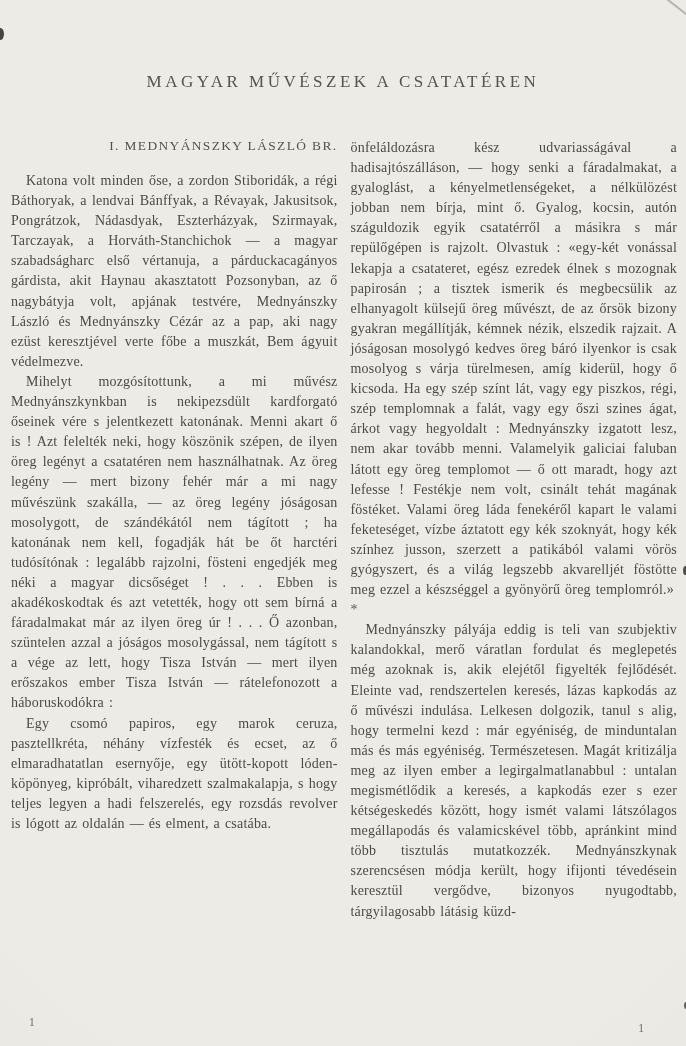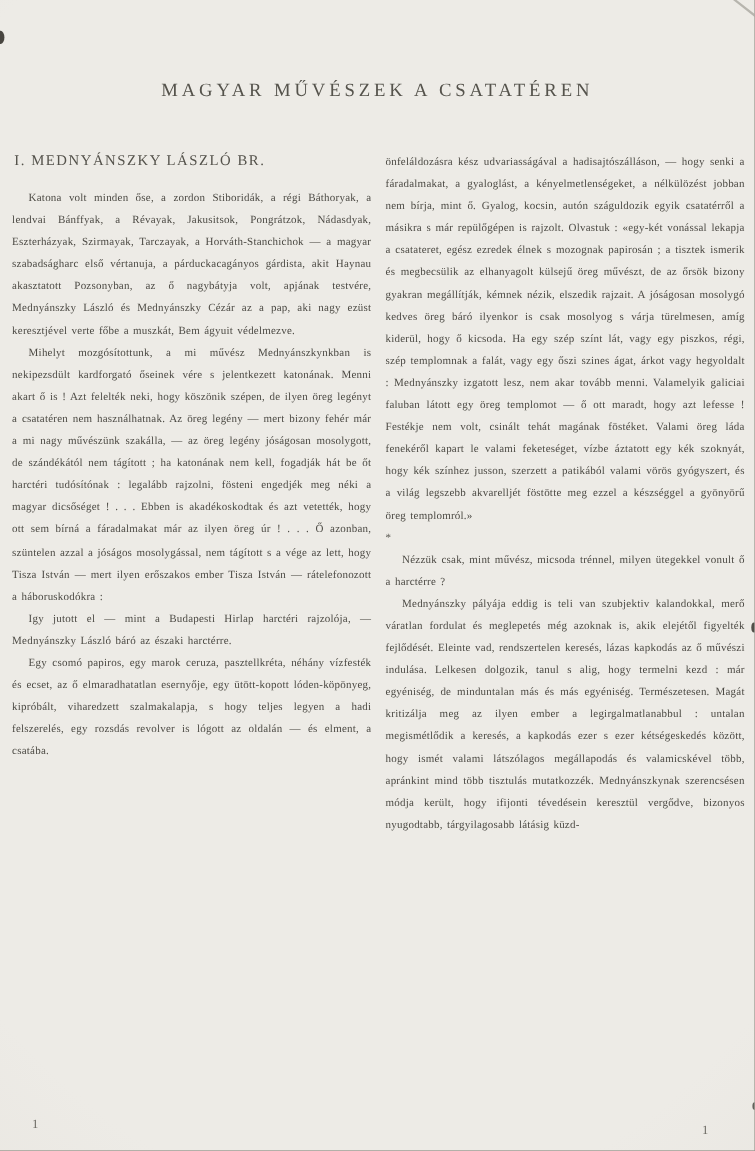--- a/index.html
+++ b/index.html
@@ -28,24 +28,25 @@
     padding: 0 9px 0 11px;
     margin-top: 46px;
   }
   .col { width: 330px; }
   .section-heading {
     margin: 0 0 17px 2px;
     font-size: 13.4px;
     font-weight: 500;
     letter-spacing: 1.4px;
     color: #54524b;
+    text-align: right;
   }
   .col p {
     margin: 0;
-    font-size: 10px;
+    font-size: 14px;
     line-height: 20.1px;
     text-align: justify;
     word-spacing: 1.2px;
     letter-spacing: 0.2px;
   }
   .col p.indent { text-indent: 15px; }
   .star-divider {
     text-align: center;
     font-size: 13px;
     line-height: 19px;
@@ -77,29 +78,27 @@
   <div class="artifact art-right-bottom"></div>
 
   <h1 class="page-title">MAGYAR MŰVÉSZEK A CSATATÉREN</h1>
 
   <div class="columns">
 
     <div class="col">
       <h2 class="section-heading">I. MEDNYÁNSZKY LÁSZLÓ BR.</h2>
       <p class="indent">Katona volt minden őse, a zordon Stiboridák, a régi Báthoryak, a lendvai Bánffyak, a Révayak, Jakusitsok, Pongrátzok, Nádasdyak, Eszterházyak, Szirmayak, Tarczayak, a Horváth-Stanchichok — a magyar szabadságharc első vértanuja, a párduckacagányos gárdista, akit Haynau akasztatott Pozsonyban, az ő nagybátyja volt, apjának testvére, Mednyánszky László és Mednyánszky Cézár az a pap, aki nagy ezüst keresztjével verte főbe a muszkát, Bem ágyuit védelmezve.</p>
       <p class="indent">Mihelyt mozgósítottunk, a mi művész Mednyánszkynkban is nekipezsdült kardforgató őseinek vére s jelentkezett katonának. Menni akart ő is ! Azt felelték neki, hogy köszönik szépen, de ilyen öreg legényt a csatatéren nem használhatnak. Az öreg legény — mert bizony fehér már a mi nagy művészünk szakálla, — az öreg legény jóságosan mosolygott, de szándékától nem tágított ; ha katonának nem kell, fogadják hát be őt harctéri tudósítónak : legalább rajzolni, fösteni engedjék meg néki a magyar dicsőséget ! . . . Ebben is akadékoskodtak és azt vetették, hogy ott sem bírná a fáradalmakat már az ilyen öreg úr ! . . . Ő azonban, szüntelen azzal a jóságos mosolygással, nem tágított s a vége az lett, hogy Tisza István — mert ilyen erőszakos ember Tisza István — rátelefonozott a háboruskodókra :</p>
-      <p class="indent">Igy jutott el — mint a Budapesti Hirlap harctéri rajzolója, — Mednyánszky László báró az északi harctérre.</p>
       <p class="indent">Egy csomó papiros, egy marok ceruza, pasztellkréta, néhány vízfesték és ecset, az ő elmaradhatatlan esernyője, egy ütött-kopott lóden-köpönyeg, kipróbált, viharedzett szalmakalapja, s hogy teljes legyen a hadi felszerelés, egy rozsdás revolver is lógott az oldalán — és elment, a csatába.</p>
 
     </div>
 
     <div class="col">
       <p>önfeláldozásra kész udvariasságával a hadisajtószálláson, — hogy senki a fáradalmakat, a gyaloglást, a kényelmetlenségeket, a nélkülözést jobban nem bírja, mint ő. Gyalog, kocsin, autón száguldozik egyik csatatérről a másikra s már repülőgépen is rajzolt. Olvastuk : «egy-két vonással lekapja a csatateret, egész ezredek élnek s mozognak papirosán ; a tisztek ismerik és megbecsülik az elhanyagolt külsejű öreg művészt, de az őrsök bizony gyakran megállítják, kémnek nézik, elszedik rajzait. A jóságosan mosolygó kedves öreg báró ilyenkor is csak mosolyog s várja türelmesen, amíg kiderül, hogy ő kicsoda. Ha egy szép színt lát, vagy egy piszkos, régi, szép templomnak a falát, vagy egy őszi szines ágat, árkot vagy hegyoldalt : Mednyánszky izgatott lesz, nem akar tovább menni. Valamelyik galiciai faluban látott egy öreg templomot — ő ott maradt, hogy azt lefesse ! Festékje nem volt, csinált tehát magának föstéket. Valami öreg láda fenekéről kapart le valami feketeséget, vízbe áztatott egy kék szoknyát, hogy kék színhez jusson, szerzett a patikából valami vörös gyógyszert, és a világ legszebb akvarelljét föstötte meg ezzel a készséggel a gyönyörű öreg templomról.»</p>
       <p class="star-divider">*</p>
-      <p class="indent">Nézzük csak, mint művész, micsoda trénnel, milyen ütegekkel vonult ő a harctérre ?</p>
       <p class="indent">Mednyánszky pályája eddig is teli van szubjektiv kalandokkal, merő váratlan fordulat és meglepetés még azoknak is, akik elejétől figyelték fejlődését. Eleinte vad, rendszertelen keresés, lázas kapkodás az ő művészi indulása. Lelkesen dolgozik, tanul s alig, hogy termelni kezd : már egyéniség, de minduntalan más és más egyéniség. Természetesen. Magát kritizálja meg az ilyen ember a legirgalmatlanabbul : untalan megismétlődik a keresés, a kapkodás ezer s ezer kétségeskedés között, hogy ismét valami látszólagos megállapodás és valamicskével több, apránkint mind több tisztulás mutatkozzék. Mednyánszkynak szerencsésen módja került, hogy ifijonti tévedésein keresztül vergődve, bizonyos nyugodtabb, tárgyilagosabb látásig küzd-</p>
     </div>
 
   </div>
 
   <div class="page-number pn-left">1</div>
   <div class="page-number pn-right">1</div>
 
 </div>
 

